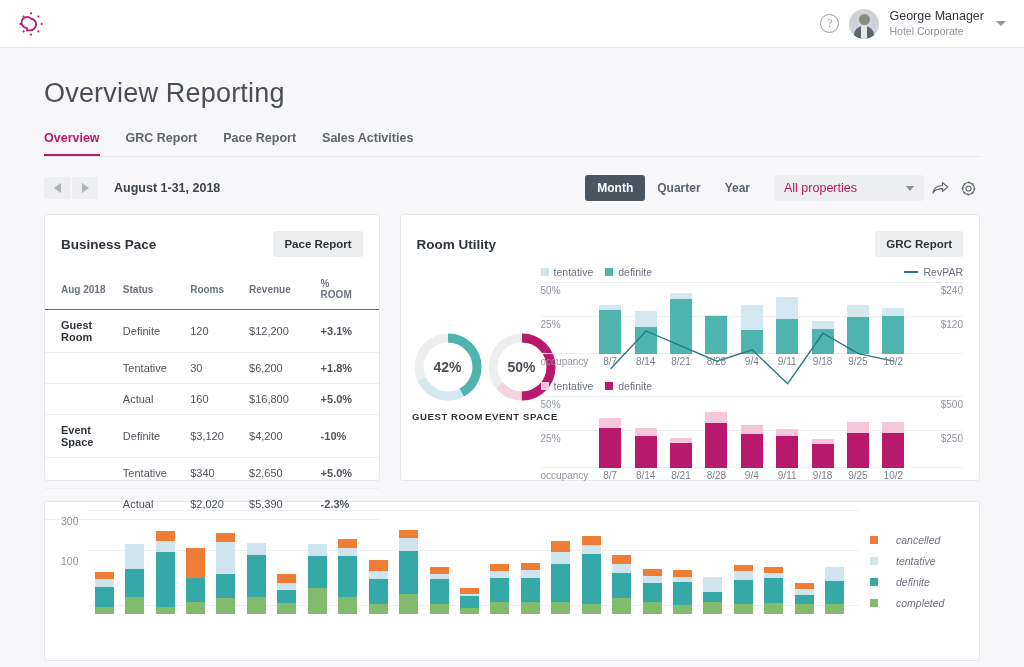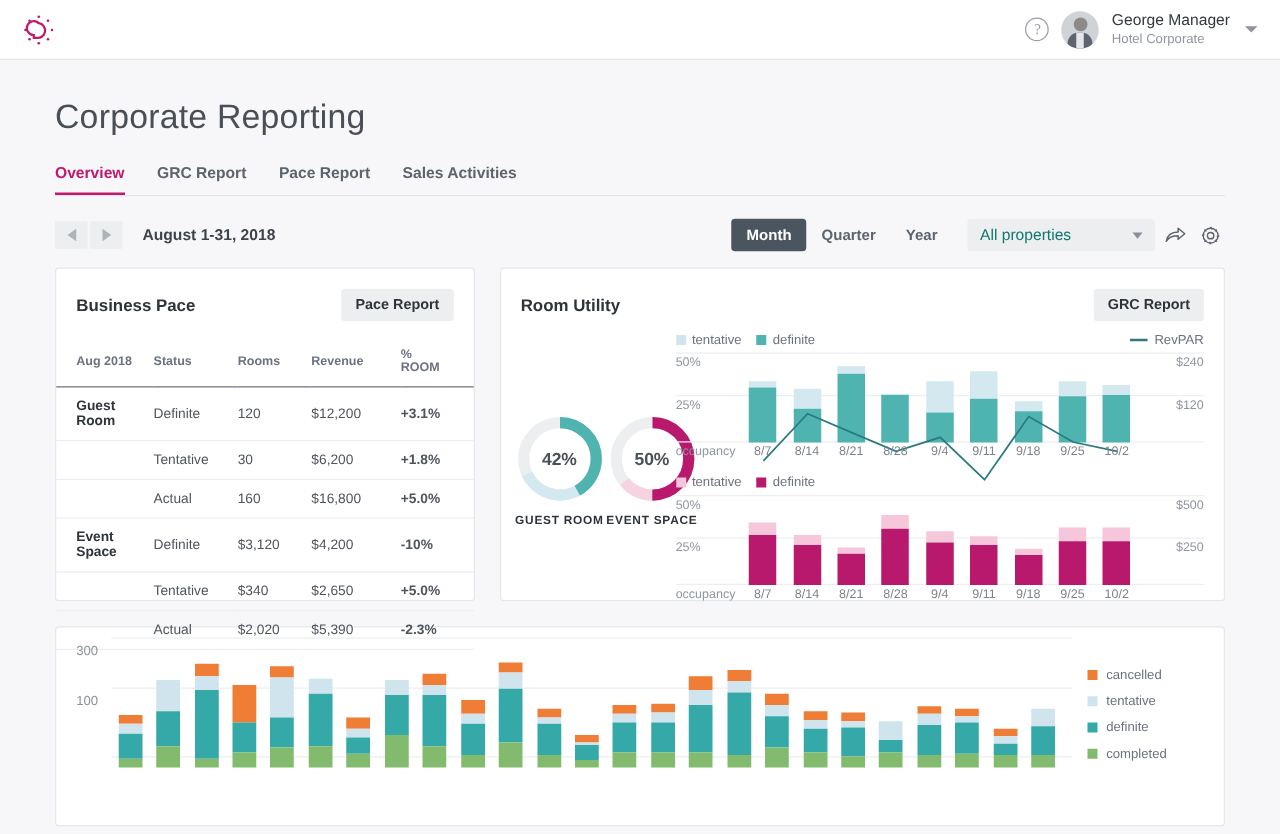--- a/index.html
+++ b/index.html
@@ -80,21 +80,21 @@
   .tri-r { width:0;height:0;border-top:5px solid transparent;border-bottom:5px solid transparent;border-left:7px solid #aeb3ba; }
   .daterange { font-size: 12.5px; font-weight: bold; color: #3d434b; margin-left: 16px; }
   .toolbar-right { margin-left: auto; display: flex; align-items: center; gap: 4px; }
   .seg { display: flex; align-items: center; }
   .seg .segbtn {
     font-size: 12px; font-weight: bold; color: #5d646e;
     padding: 6px 12px; cursor: pointer; border-radius: 3px;
   }
   .seg .segbtn.active { background: #4a5560; color: #fff; }
   .selectbox {
-    background: #eceef0; border-radius: 3px; font-size: 12.5px; color: #0f766e;
+    background: #eceef0; border-radius: 3px; font-size: 12.5px; color: #be185d;
     padding: 6px 10px; width: 150px; display: flex; align-items: center; cursor: pointer;
     margin-left: 8px;
   }
   .selectbox .caret {
     margin-left: auto; width:0;height:0;
     border-left:4.5px solid transparent;border-right:4.5px solid transparent;border-top:5px solid #8a9099;
   }
   .iconbtn { width: 24px; height: 24px; display:flex; align-items:center; justify-content:center; cursor:pointer; }
 
   
@@ -167,21 +167,21 @@
   
   .booking-card { margin-top: 20px; width: 936px; height: 160px; }
   .booking-body { display: flex; padding: 8px 16px 0 16px; height: 112px; }
   .booking-plot { position: relative; flex: 1; }
   .bk-grid { position: absolute; left: 28px; right: 0; height: 1px; background: #eceef0; }
   .bk-ylab { position: absolute; left: 0; font-size: 10.5px; color: #8d939c; }
   .bk-bars { position: absolute; left: 28px; right: 8px; top: 0; bottom: 0; display: flex; align-items: flex-end; }
   .bk-col { flex: 1; display: flex; justify-content: center; align-items: flex-end; height: 100%; }
   .bk-bar { width: 19px; display: flex; flex-direction: column; justify-content: flex-end; }
   .bk-legend { width: 105px; padding-left: 12px; padding-top: 24px; display: flex; flex-direction: column; gap: 9px; }
-  .bk-legend .li { display: flex; align-items: center; gap: 7px; font-size: 10.5px; color: #6c7280; }
+  .bk-legend .li { display: flex; align-items: center; gap: 18px; font-size: 10.5px; color: #6c7280; font-style: italic; }
 </style>
 </head>
 <body>
 
 <div class="topbar">
   <div class="logo">
     <svg width="30" height="30" viewBox="0 0 30 30">
       <path d="M15 9.5 a5.6 5.6 0 1 0 -4 9.6 l0 2.2 l2.2 0 a5.6 5.6 0 0 0 1.8 -11.8 z" fill="none" stroke="#c0186b" stroke-width="1.8"></path>
       <circle cx="15" cy="4.4" r="1.05" fill="#c0186b"></circle>
       <circle cx="15" cy="25.6" r="1.05" fill="#c0186b"></circle>
@@ -204,21 +204,21 @@
     <div class="user-text">
       <div class="user-name">George Manager</div>
       <div class="user-org">Hotel Corporate</div>
     </div>
     <div class="caret-down"></div>
   </div>
 </div>
 
 <div class="page">
 
-  <div class="page-title">Corporate Reporting</div>
+  <div class="page-title">Overview Reporting</div>
 
   <div class="tabs">
     <div class="tab active">Overview</div>
     <div class="tab">GRC Report</div>
     <div class="tab">Pace Report</div>
     <div class="tab">Sales Activities</div>
   </div>
 
   <div class="toolbar">
     <div class="navbtns">

